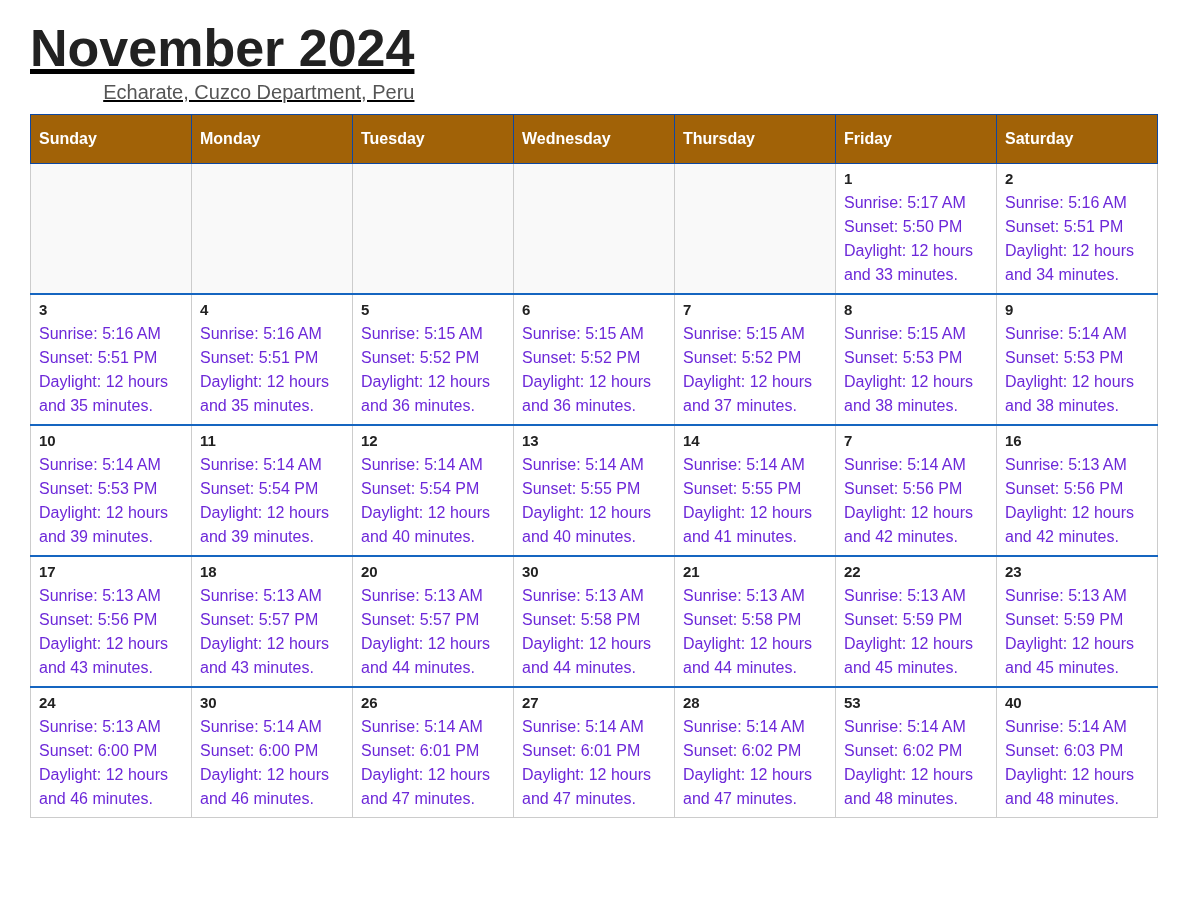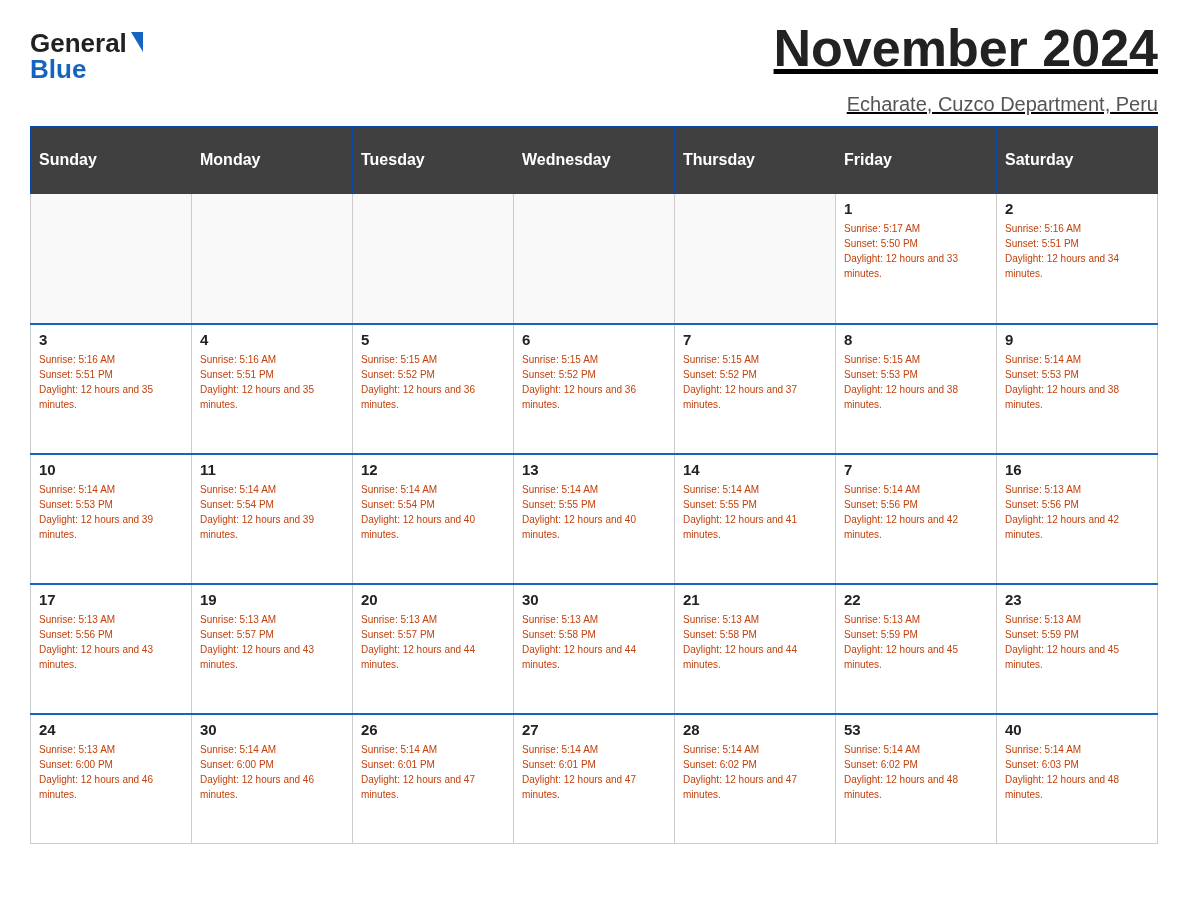--- a/index.html
+++ b/index.html
@@ -51,73 +51,66 @@
     }
     .month-title {
       font-size: 52px;
       font-weight: bold;
       color: #222;
       line-height: 1.1;
     }
     .location {
       font-size: 20px;
       color: #555;
-      margin-top: 16px;
+      margin-top: 4px;
     }
     .calendar {
       width: 100%;
       border-collapse: collapse;
       margin-top: 10px;
     }
     .calendar th {
-      background-color: #404040;
+      background-color: #a16207;
       color: #fff;
       font-size: 16px;
       font-weight: bold;
-      padding: 24px 8px;
+      padding: 15px 8px;
       text-align: left;
       border: 1px solid #0d47a1;
     }
     .calendar td {
       border: 1px solid #ccc;
       vertical-align: top;
       padding: 6px 8px;
       width: 14.28%;
       min-height: 110px;
       height: 130px;
     }
     .day-number {
       font-size: 15px;
       font-weight: bold;
       color: #222;
       margin-bottom: 4px;
     }
     .day-info {
-      font-size: 10px;
-      color: #c2410c;
+      font-size: 16px;
+      color: #6d28d9;
       line-height: 1.5;
     }
     .empty-cell {
       background: #f9f9f9;
     }
     tr:not(:first-child) td {
       border-top: 2px solid #1565c0;
     }
   </style>
 </head>
 <body>
 
 <div class="header">
-  <div class="logo">
-    <div style="display:flex; align-items:center;">
-      <span class="logo-general">General</span>
-      <div class="logo-triangle"></div>
-    </div>
-    <span class="logo-blue">Blue</span>
-  </div>
   <div class="title-section">
     <div class="month-title">November 2024</div>
     <div class="location">Echarate, Cuzco Department, Peru</div>
   </div>
 </div>
 
 <table class="calendar">
   <thead>
     <tr>
     <th>Sunday</th>
@@ -204,21 +197,21 @@
           <div class="day-number">16</div>
           <div class="day-info">Sunrise: 5:13 AM<br>Sunset: 5:56 PM<br>Daylight: 12 hours and 42 minutes.</div>
         </td>
       </tr>
       <tr>
         <td>
           <div class="day-number">17</div>
           <div class="day-info">Sunrise: 5:13 AM<br>Sunset: 5:56 PM<br>Daylight: 12 hours and 43 minutes.</div>
         </td>
         <td>
-          <div class="day-number">19</div>
+          <div class="day-number">18</div>
           <div class="day-info">Sunrise: 5:13 AM<br>Sunset: 5:57 PM<br>Daylight: 12 hours and 43 minutes.</div>
         </td>
         <td>
           <div class="day-number">20</div>
           <div class="day-info">Sunrise: 5:13 AM<br>Sunset: 5:57 PM<br>Daylight: 12 hours and 44 minutes.</div>
         </td>
         <td>
           <div class="day-number">30</div>
           <div class="day-info">Sunrise: 5:13 AM<br>Sunset: 5:58 PM<br>Daylight: 12 hours and 44 minutes.</div>
         </td>

